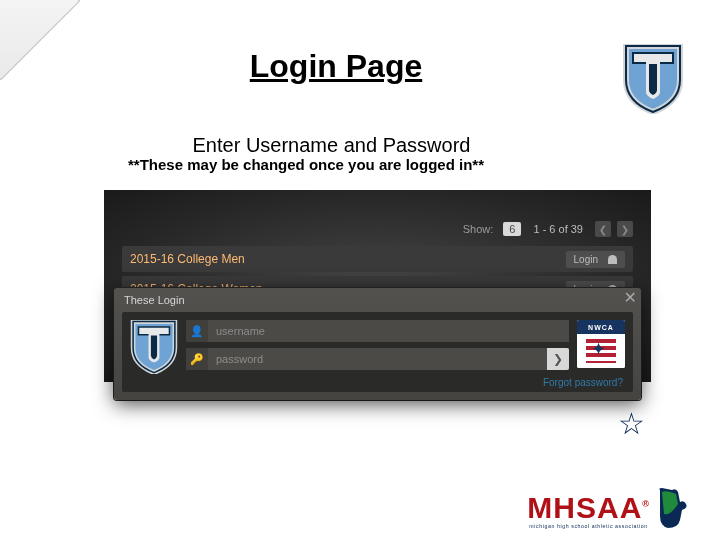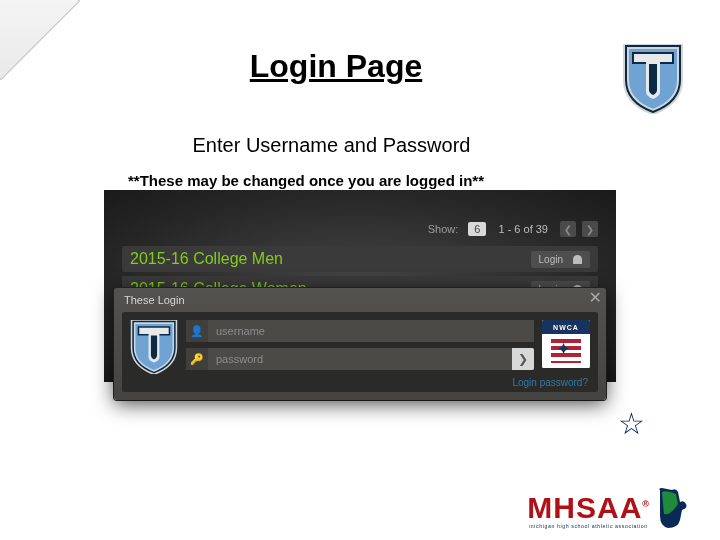--- a/index.html
+++ b/index.html
@@ -1,29 +1,29 @@
 <!DOCTYPE html>
 <html><head>
 <meta charset="utf-8">
 <style>
   html,body{margin:0;padding:0;width:720px;height:540px;background:#fff;font-family:Arial,Helvetica,sans-serif;position:relative;overflow:hidden}
   .corner-diamond{position:absolute;left:-55px;top:-55px;width:110px;height:110px;background:linear-gradient(135deg,#fff 0%,#e9e9e9 100%);border:1px solid #bfbfbf;transform:rotate(45deg)}
   .title{position:absolute;left:0;top:48px;width:672px;text-align:center;font-size:32px;font-weight:bold;color:#000;text-decoration:underline}
   .subtitle{position:absolute;left:0;top:134px;width:663px;text-align:center;font-size:20px;color:#000}
-  .note{position:absolute;left:0;top:172px;width:612px;text-align:center;font-size:15px;font-weight:bold;color:#000}
-  .screenshot{position:absolute;left:104px;top:190px;width:512px;height:192px;background:radial-gradient(ellipse at center,#464646 0%,#262626 70%,#1a1a1a 100%);}
+  .note{position:absolute;left:0;top:156px;width:612px;text-align:center;font-size:15px;font-weight:bold;color:#000}
+  .screenshot{position:absolute;left:104px;top:190px;width:512px;height:192px;background:radial-gradient(ellipse at center,#464646 0%,#262626 70%,#1a1a1a 100%);padding-left:35px;}
   .hdrline{position:absolute;top:28px;left:280px;right:18px;height:22px;display:flex;align-items:center;justify-content:flex-end;color:#9c9c9c;font-size:11px;gap:6px}
   .hdr-show{margin-right:4px}
   .numbox{background:#d9d9d9;color:#444;padding:1px 6px;border-radius:2px}
   .rangebox{color:#bdbdbd;padding:0 6px}
   .navbtn{width:16px;height:16px;background:#4a4a4a;border-radius:2px;display:flex;align-items:center;justify-content:center;color:#888;font-size:10px}
   .row{position:absolute;left:18px;right:18px;height:26px;background:#3a3a3a;border-radius:2px;display:flex;align-items:center;justify-content:space-between;padding:0 8px;box-sizing:border-box}
   .row1{top:56px}
   .row2{top:86px}
-  .row-label{color:#84cc16;font-size:16px}
+  .row-label{color:#fdba74;font-size:12px}
   .loginbtn{background:#4e4e4e;color:#bdbdbd;font-size:10px;padding:3px 8px;border-radius:2px;display:flex;align-items:center;gap:10px}
   .person{width:9px;height:9px;display:inline-block;border-radius:50% 50% 0 0;background:#bdbdbd;position:relative}
   .modal{position:absolute;left:10px;right:10px;top:98px;height:112px;background:linear-gradient(#53524f,#454441);border-radius:3px;box-shadow:0 4px 20px rgba(0,0,0,.7),0 0 0 1px #2a2a28}
   .modal-title{position:absolute;left:10px;top:6px;color:#d6d6d6;font-size:11px}
   .modal-close{position:absolute;right:4px;top:0px;color:#a8a8a8;font-size:16px;cursor:pointer}
   .modal-body{position:absolute;left:8px;right:8px;top:24px;bottom:8px;background:#2a2a28;border-radius:2px}
   .shield-sm{position:absolute;left:8px;top:8px;width:48px;height:48px}
   .nwca{position:absolute;right:8px;top:8px;width:48px;height:48px;background:#fff;border-radius:2px;display:flex;flex-direction:column;overflow:hidden}
   .nwca-top{flex:0 0 14px;background:#17335f;color:#fff;font-size:7px;display:flex;align-items:center;justify-content:center;letter-spacing:1px;font-weight:bold}
   .nwca-bot{flex:1;background:#fff;position:relative;display:flex;align-items:center;justify-content:center;font-size:14px}
@@ -110,21 +110,21 @@
         <div class="inputrow">
           <div class="iconcell">👤</div>
           <div class="txtcell">username</div>
         </div>
         <div class="inputrow">
           <div class="iconcell">🔑</div>
           <div class="txtcell">password</div>
         </div>
       </div>
       <div class="gobtn">❯</div>
-      <div class="forgot">Login password?</div>
+      <div class="forgot">Forgot password?</div>
     </div>
   </div>
 </div>
 
 <div class="star">☆</div>
 
 <div class="mhsaa">
   <div class="mhsaa-txt">
     <span>MHSAA</span><sup style="font-size:9px">®</sup>
     <div class="mhsaa-sub">michigan high school athletic association</div>

